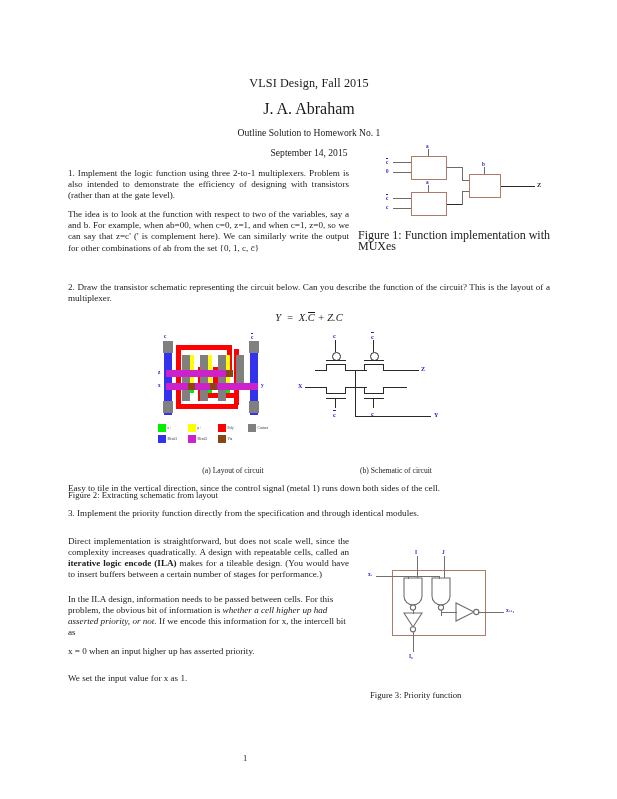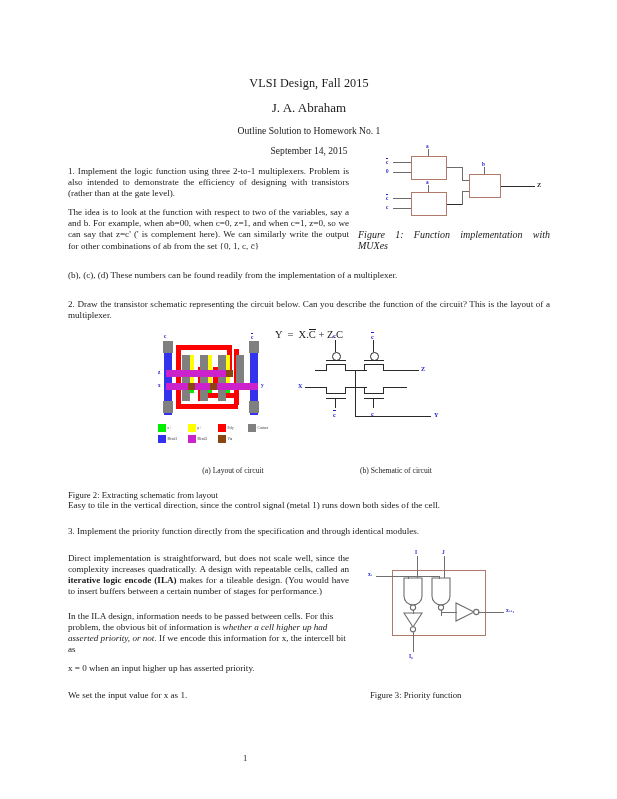--- a/index.html
+++ b/index.html
@@ -27,21 +27,21 @@
     top: 76px;
     width: 482px;
   }
   .title-block { text-align: center; }
   .doc-title {
     font-size: 12.2px;
     letter-spacing: 0.1px;
     margin-bottom: 9px;
   }
   .doc-author {
-    font-size: 13px;
+    font-size: 16px;
     margin-bottom: 9px;
   }
   .doc-subtitle {
     font-size: 9.6px;
     margin-bottom: 9px;
   }
   .doc-date {
     font-size: 9.6px;
     margin-bottom: 10px;
   }
@@ -52,29 +52,29 @@
     margin: 0 0 8px 0;
     hyphens: none;
   }
   .col-left {
     width: 281px;
   }
   .full-width { width: 482px; }
   .eq {
     text-align: center;
     font-family: "Liberation Serif", serif;
+    font-style: italic;
     font-size: 10.5px;
     margin: 6px 0 8px 0;
   }
   .ovl { border-top: 1px solid #1a1a1a; padding-top: 0px; display:inline-block; line-height: 1em;}
   .fig-caption {
-    font-size: 10px;
+    font-size: 12px;
     line-height: 10.5px;
     text-align: justify;
-    font-style: italic;
   }
   .fig-caption-c {
     font-size: 8.7px;
     line-height: 10.5px;
     text-align: left;
   }
   .sub-caption {
     font-size: 7.6px;
     text-align: center;
   }
@@ -204,21 +204,20 @@
       <div class="doc-subtitle">Outline Solution to Homework No. 1</div>
       <div class="doc-date">September 14, 2015</div>
     </div>
 
     <p class="body-text col-left">1. Implement the logic function using three 2-to-1 multiplexers. Problem is also intended to demonstrate the efficiency of designing with transistors (rather than at the gate level).</p>
 
     <p class="body-text col-left"><span>The idea is to look at the function with respect to two of the variables, say a and b. For example, when ab=00, when c=0, z=1, and when c=1, z=0, so we can say that z=c' (' is complement here). We can similarly write the output for other combinations of ab from the set </span><span>{0, 1, c, c̄}</span></p>
 
     <div style="height:10px"></div>
 
-    <p class="body-text full-width">(b), (c), (d) These numbers can be found readily from the implementation of a multiplexer.</p>
 
     <div style="height:10px"></div>
 
     <p class="body-text full-width">2. Draw the transistor schematic representing the circuit below. Can you describe the function of the circuit? This is the layout of a multiplexer.</p>
 
     <div class="eq">
       <span>Y</span>
       <span>&nbsp;=&nbsp;</span>
       <span>X</span><span>.</span><span class="ovl">C</span>
       <span>+</span>

